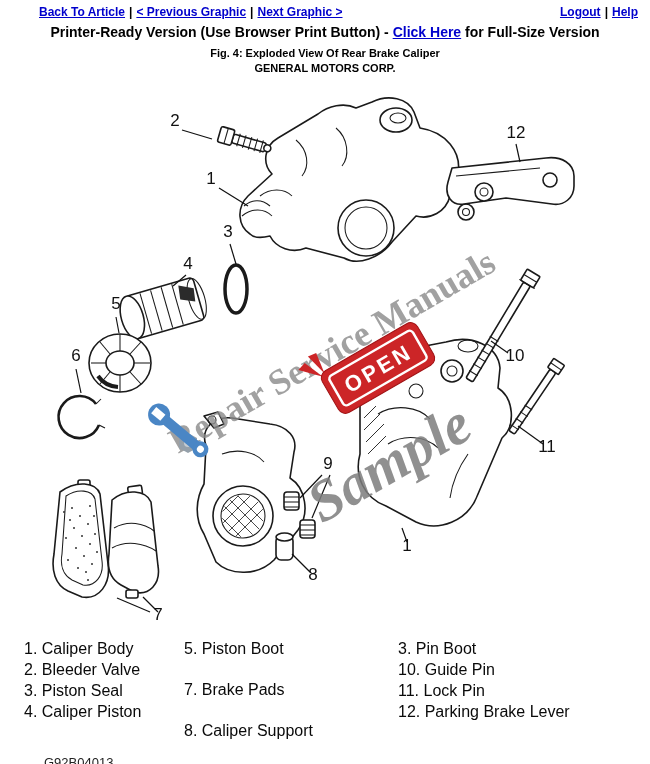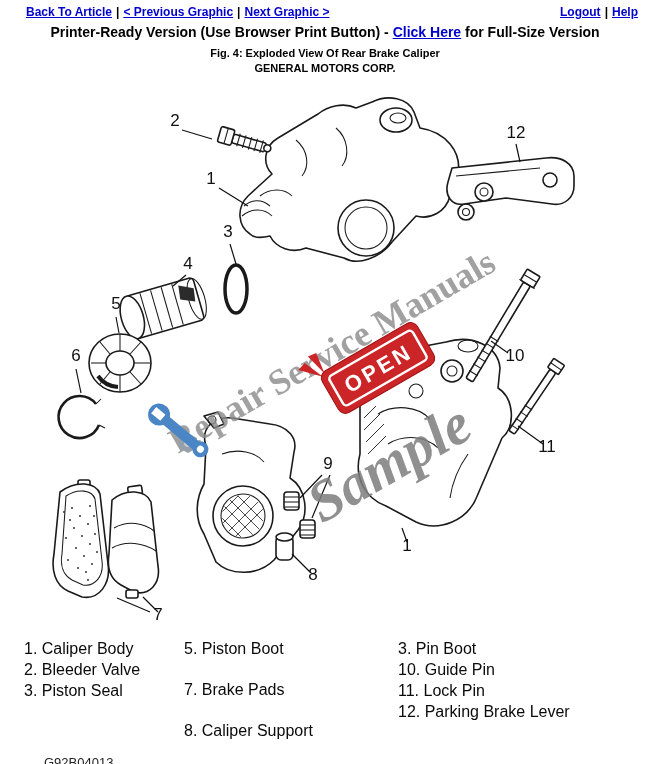--- a/index.html
+++ b/index.html
@@ -1,19 +1,19 @@
 <!DOCTYPE html>
 <html><head>
 <meta charset="utf-8">
 <style>
   html,body { margin:0; padding:0; background:#fff; }
   body { width:650px; height:764px; overflow:hidden; font-family:"Liberation Sans",sans-serif; color:#000; }
 
   .navbar { display:flex; justify-content:space-between; align-items:baseline;
-            padding:5px 12px 0 26px; font-size:12px; font-weight:bold; }
+            padding:5px 12px 0 39px; font-size:12px; font-weight:bold; }
   .navgroup { white-space:nowrap; }
   a.link { color:#0000cc; text-decoration:underline; cursor:pointer; font-weight:bold; }
   .sep { color:#000; margin:0 4px; font-weight:bold; }
 
   .printer-line { text-align:center; font-size:14px; font-weight:bold; margin-top:5px; }
   .fig-title    { text-align:center; font-size:11px; font-weight:bold; margin-top:7px; }
   .company      { text-align:center; font-size:11px; font-weight:bold; margin-top:3px; }
 
   svg.diagram { display:block; margin:2px auto 0 auto; }
   .part   { fill:#fff; stroke:#1a1a1a; stroke-width:1.6; stroke-linejoin:round; }
@@ -306,20 +306,21 @@
       <text class="num" x="407" y="475">1</text>
       <text class="num" x="158" y="544">7</text>
     </g>
   </svg>
 
   <div class="legend">
     <div class="legend-col c1">
       <span>1. Caliper Body</span>
       <span>2. Bleeder Valve</span>
       <span>3. Piston Seal</span>
+      <span>4. Caliper Piston</span>
     </div>
     <div class="legend-col c2">
       <span>5. Piston Boot</span>
       <span>7. Brake Pads</span>
       <span>8. Caliper Support</span>
     </div>
     <div class="legend-col c3">
       <span>3. Pin Boot</span>
       <span>10. Guide Pin</span>
       <span>11. Lock Pin</span>

